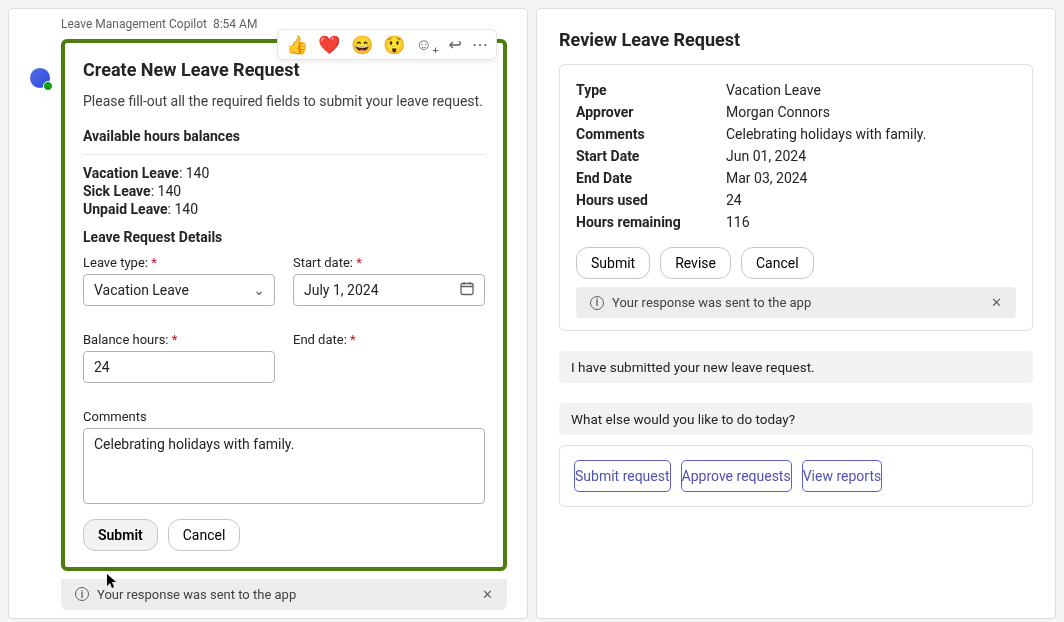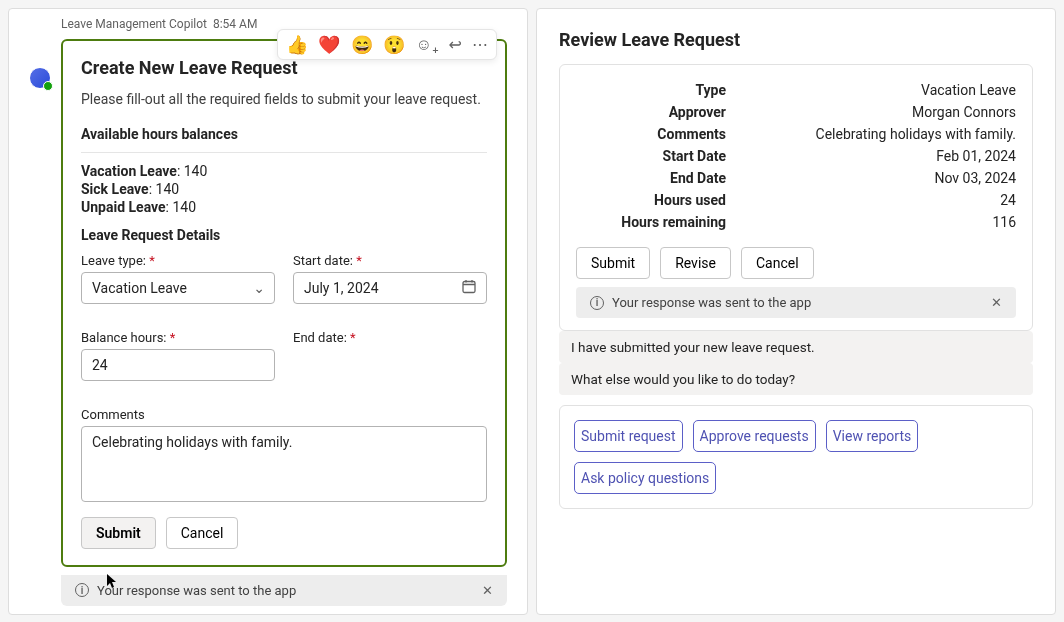--- a/index.html
+++ b/index.html
@@ -60,21 +60,21 @@
     padding: 4px 8px;
     display: flex;
     gap: 10px;
     align-items: center;
     box-shadow: 0 2px 6px rgba(0,0,0,0.08);
     font-size: 18px;
   }
   .reaction-bar .plain-icon { font-size: 16px; color: #616161; }
   .card {
     margin: 8px 20px 8px 52px;
-    border: 2px solid #4d7c0f;
+    border: 4px solid #4d7c0f;
     border-radius: 6px;
     padding: 16px 18px;
     background: #fff;
   }
   .card h2 { margin: 0 0 12px 0; font-size: 18px; font-weight: 700; }
   .card p.desc { margin: 0 0 16px 0; color: #404040; line-height: 1.4; }
   .section-title { font-weight: 700; margin: 6px 0 10px 0; }
   .balances-list { margin: 0 0 12px 0; }
   .balances-list div { margin: 2px 0; }
   .balances-list b { font-weight: 700; }
@@ -103,21 +103,21 @@
     position: absolute; right: 10px; top: 50%; transform: translateY(-50%);
     pointer-events: none; color: #616161; font-size: 14px;
   }
   .date-wrap .cal svg { width: 16px; height: 16px; }
   .full { grid-column: 1 / -1; }
   .textarea { height: 76px; resize: none; }
   .btn-row { margin-top: 12px; display: flex; gap: 10px; }
   .btn {
     border: 1px solid #c7c7c7;
     background: #fff;
-    border-radius: 4px;
+    border-radius: 12px;
     padding: 7px 14px;
     font-size: 14px;
     cursor: pointer;
     font-family: inherit;
   }
   .btn.primary { font-weight: 600; background: #f3f2f1; }
   .status-bar {
     background: #ededed;
     color: #424242;
     padding: 8px 14px;
@@ -134,46 +134,46 @@
     width: 14px; height: 14px; border: 1.3px solid #616161; border-radius: 50%;
     display: inline-flex; align-items: center; justify-content: center;
     font-size: 10px; font-weight: 600; font-style: normal; color: #616161;
   }
 
   
   .pane-right .inner { padding: 20px 22px; }
   .review-title { font-size: 18px; font-weight: 700; margin: 0 0 14px 0; }
   .review-card { border: 1px solid #e1e1e1; border-radius: 6px; padding: 14px 16px 12px 16px; }
   table.kv { width: 100%; border-collapse: collapse; }
-  table.kv td { padding: 3px 0; font-size: 14px; vertical-align: top; text-align: right; }
+  table.kv td { padding: 3px 0; font-size: 14px; vertical-align: top; }
   table.kv td.k { font-weight: 700; width: 150px; }
   .review-btns { margin-top: 14px; display: flex; gap: 10px; }
   .msg-line {
     background: #f3f2f1;
     padding: 8px 12px;
     border-radius: 4px;
-    margin-top: 0;
+    margin-top: 20px;
     font-size: 13.5px;
     color: #242424;
   }
   .suggest-box {
     border: 1px solid #e1e1e1;
     border-radius: 6px;
     padding: 14px;
     margin-top: 10px;
     display: flex;
     flex-wrap: wrap;
     gap: 10px;
   }
   .chip {
     border: 1.2px solid #5b5fc7;
     color: #4f52b2;
     background: #fff;
     border-radius: 5px;
-    padding: 7px 6px;
+    padding: 7px 0;
     font-size: 14px;
     cursor: pointer;
     font-family: inherit;
   }
   .cursor {
     position: absolute;
     left: 98px; top: 565px;
     width: 12px; height: 16px;
     pointer-events: none;
   }
@@ -288,25 +288,25 @@
         <tr>
               <td class="k">Approver</td>
               <td>Morgan Connors</td>
             </tr>
         <tr>
               <td class="k">Comments</td>
               <td>Celebrating holidays with family.</td>
             </tr>
         <tr>
               <td class="k">Start Date</td>
-              <td>Feb 01, 2024</td>
+              <td>Jun 01, 2024</td>
             </tr>
         <tr>
               <td class="k">End Date</td>
-              <td>Nov 03, 2024</td>
+              <td>Mar 03, 2024</td>
             </tr>
         <tr>
               <td class="k">Hours used</td>
               <td>24</td>
             </tr>
         <tr>
               <td class="k">Hours remaining</td>
               <td>116</td>
             </tr>
       </tbody>
@@ -325,16 +325,15 @@
       </div>
     </div>
 
     <div class="msg-line">I have submitted your new leave request.</div>
     <div class="msg-line">What else would you like to do today?</div>
 
     <div class="suggest-box">
       <button class="chip">Submit request</button>
       <button class="chip">Approve requests</button>
       <button class="chip">View reports</button>
-      <button class="chip">Ask policy questions</button>
     </div>
   </div>
 </div>
 
 </body></html>

